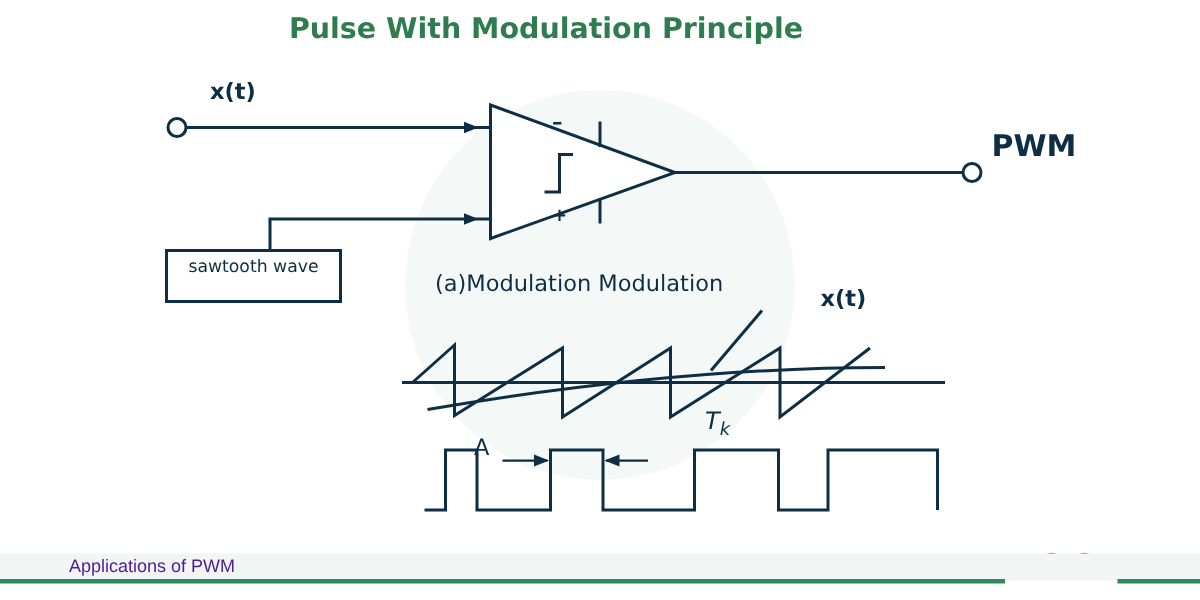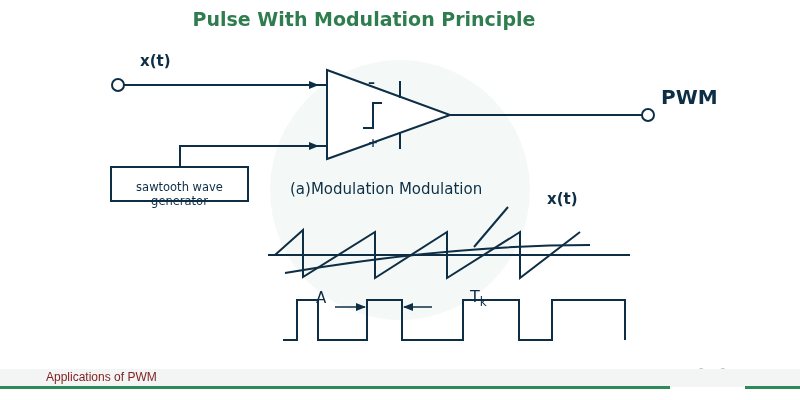--- a/index.html
+++ b/index.html
@@ -1,22 +1,22 @@
 <!DOCTYPE html>
 <html><head>
 <meta charset="utf-8">
 <style>
   html,body{margin:0;padding:0;}
   body{width:800px;height:400px;background:#ffffff;position:relative;overflow:hidden;font-family:"DejaVu Sans","Liberation Sans",sans-serif;}
   .title{position:absolute;left:0;top:8px;width:728px;text-align:center;font-size:19px;font-weight:bold;color:#2f7d4f;}
   .lbl{position:absolute;color:#0e2e45;font-size:15px;font-weight:bold;margin-left:37px;}
   .plain{font-weight:normal;}
-  .gen-box{position:absolute;left:110px;top:166px;width:139px;height:36px;border:2px solid #0e2e45;box-sizing:border-box;text-align:center;font-size:11.5px;line-height:14px;color:#0e2e45;padding-top:12px;}
+  .gen-box{position:absolute;left:110px;top:166px;width:118px;height:36px;border:2px solid #0e2e45;box-sizing:border-box;text-align:center;font-size:11.5px;line-height:14px;color:#0e2e45;padding-top:2px;}
   .footer{position:absolute;left:0;top:369px;width:800px;height:18px;background:#f3f4f4;}
-  .footer-text{position:absolute;left:46px;top:370px;font-size:12px;color:#7f1d1d;font-family:"Liberation Sans",sans-serif;}
+  .footer-text{position:absolute;left:46px;top:370px;font-size:12px;color:#4c1d95;font-family:"Liberation Sans",sans-serif;}
   .footer-line-l{position:absolute;left:0;top:386px;width:670px;height:3px;background:#2f8a5a;}
   .footer-line-r{position:absolute;left:745px;top:386px;width:55px;height:3px;background:#2f8a5a;}
   svg.main{position:absolute;left:0;top:0;}
 </style>
 </head>
 <body>
 
 <div class="title">Pulse With Modulation Principle</div>
 
 <svg class="main" width="800" height="400" viewBox="0 0 800 400">
@@ -60,24 +60,23 @@
   </g>
 </svg>
 
 <div class="lbl" style="left:103px;top:52px;">x(t)</div>
 <div class="lbl" style="left:331px;top:74px;font-size:14px;">–</div>
 <div class="lbl" style="left:331px;top:136px;font-size:12px;">+</div>
 <div class="lbl" style="left:624px;top:85px;font-size:20px;">PWM</div>
 
 <div class="gen-box">
   <div>sawtooth wave</div>
-  <div>generator</div>
 </div>
 
 <div class="lbl plain" style="left:253px;top:180px;font-size:15px;">(a)Modulation Modulation</div>
 <div class="lbl" style="left:510px;top:190px;">x(t)</div>
 <div class="lbl plain" style="left:279px;top:289px;font-size:15px;">A</div>
-<div class="lbl plain" style="left:433px;top:287px;font-size:16px;"><span>T</span><sub style="font-size:12px;">k</sub></div>
+<div class="lbl plain" style="left:433px;top:271px;font-size:16px;font-style:italic;"><span>T</span><sub style="font-size:12px;">k</sub></div>
 
 <div class="footer"></div>
 <div class="footer-text">Applications of PWM</div>
 <div class="footer-line-l"></div>
 <div class="footer-line-r"></div>
 
 </body></html>

